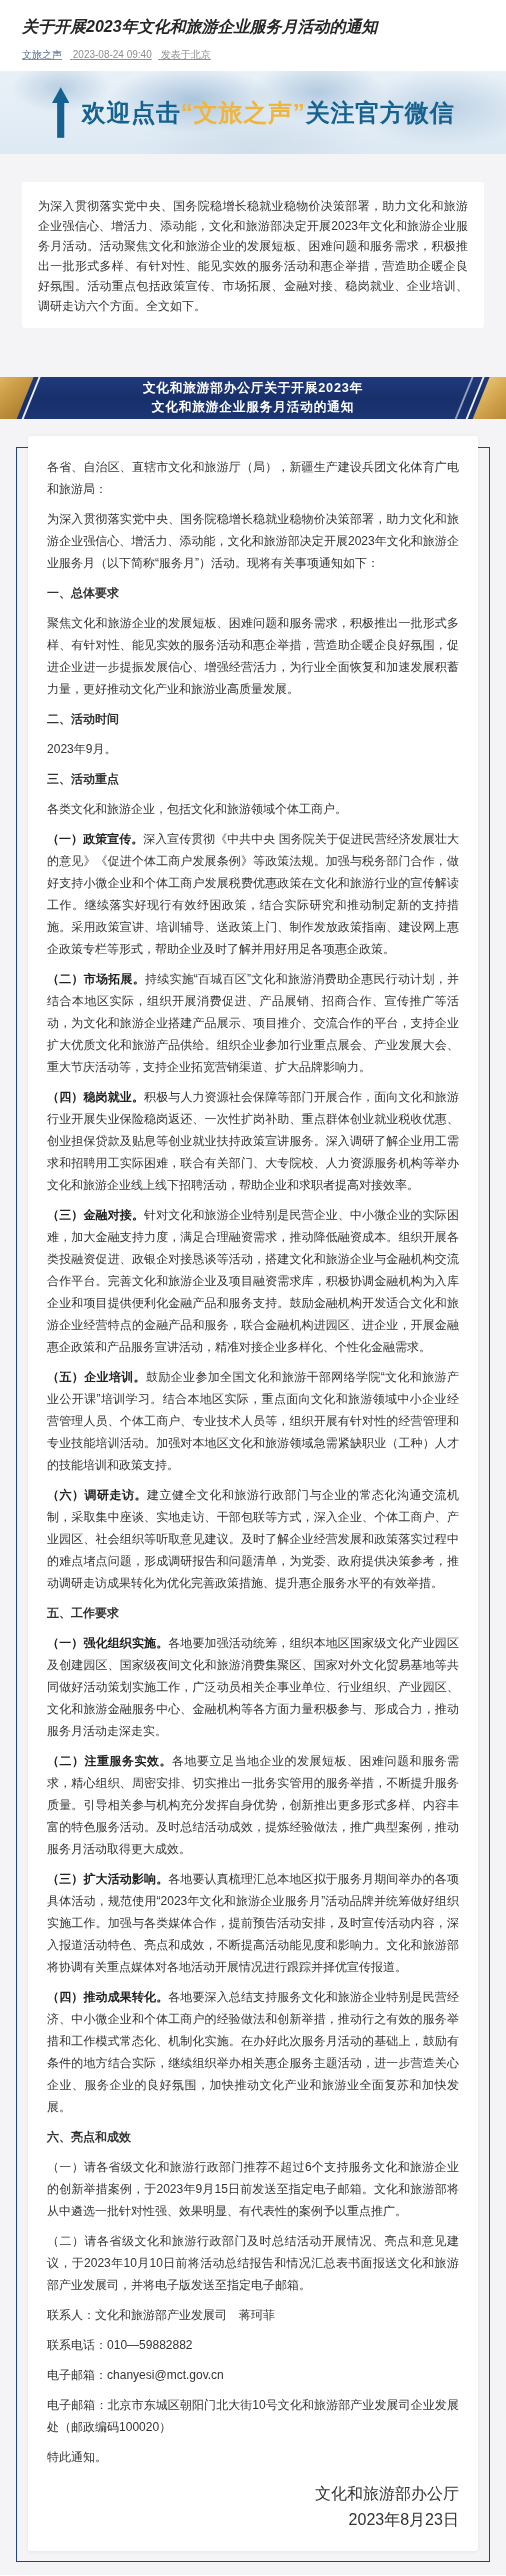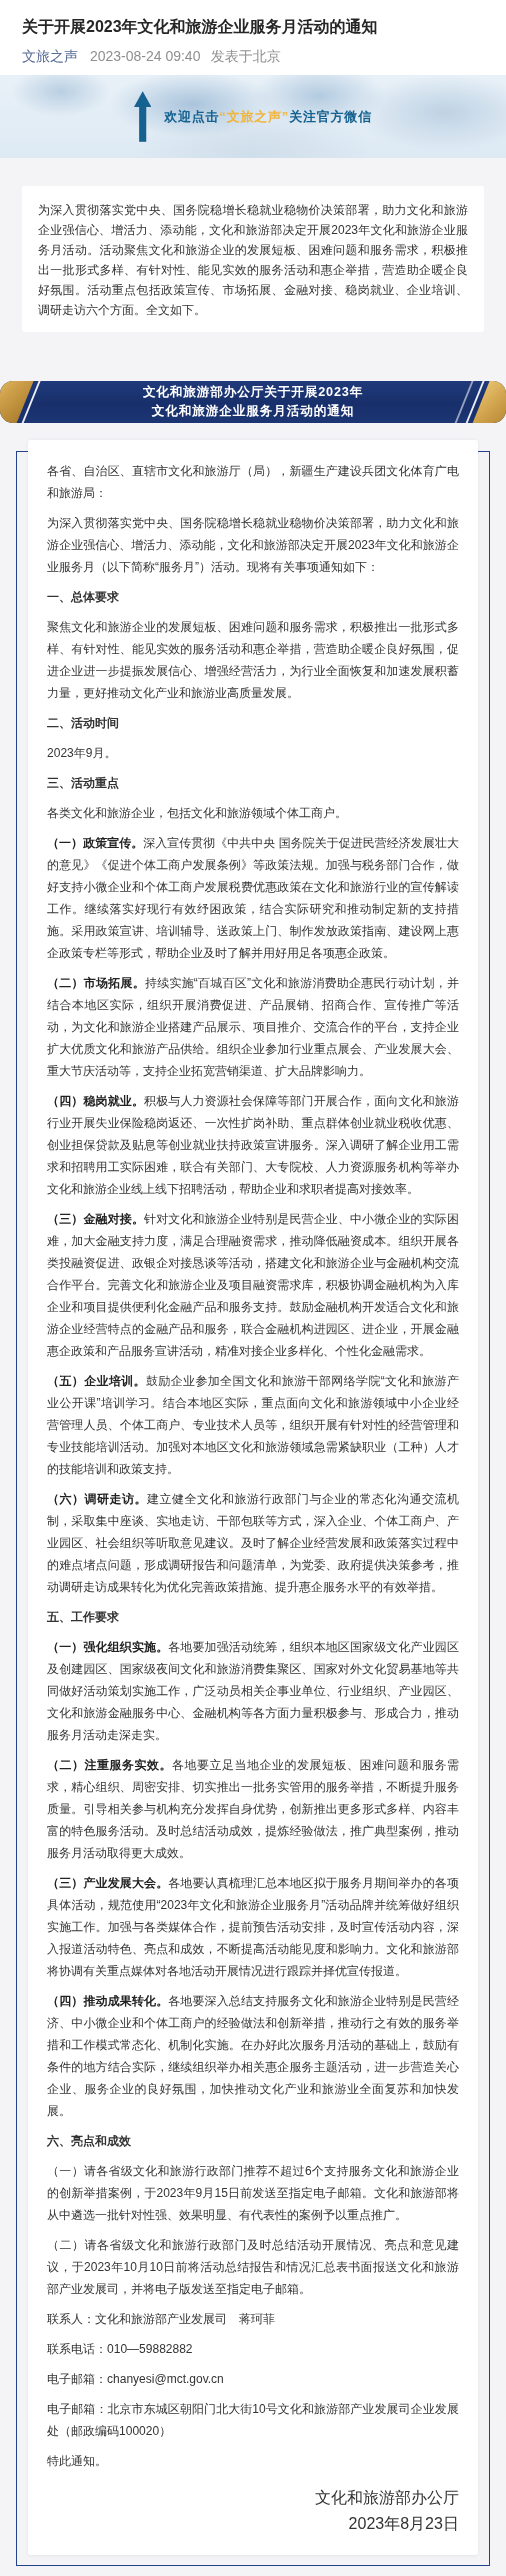--- a/index.html
+++ b/index.html
@@ -8,60 +8,61 @@
     width:506px; margin:0 auto;
     font-family:"Liberation Sans","DejaVu Sans",sans-serif;
     -webkit-font-smoothing:antialiased;
   }
 
   
   .article-header { background:#fff; padding:16px 22px 9.5px; }
   .article-title {
     font-size:16px; line-height:22px; font-weight:bold; color:#262626;
     margin-bottom:9.5px;
+    font-style:italic;
   }
-  .article-meta { font-size:14px; color:#8f8f8f; }
+  .article-meta { font-size:10px; color:#8f8f8f;text-decoration:underline; }
   .article-meta .source { color:#576b95; margin-right:8px; cursor:pointer; }
   .article-meta .date { margin-right:6.3px; }
 
   
   .follow-banner {
     position:relative; height:83px; overflow:hidden; cursor:pointer;
     background:
       radial-gradient(71px 36px at 12% 20%, #b9cfe2 0%, rgba(185,207,226,0) 70%),
       radial-gradient(119px 47px at 38% 35%, #aac4dc 0%, rgba(170,196,220,0) 70%),
       radial-gradient(95px 44px at 63% 25%, #b3cbe0 0%, rgba(179,203,224,0) 70%),
       radial-gradient(127px 55px at 88% 45%, #bed2e4 0%, rgba(190,210,228,0) 70%),
       radial-gradient(158px 63px at 50% 95%, #cfdeeb 0%, rgba(207,222,235,0) 75%),
       linear-gradient(#e9f1f8, #dde9f3);
     display:flex; align-items:center; justify-content:center;
   }
   .follow-banner .arrow {
     width:17.4px; height:51px; margin-right:12.7px; flex:0 0 auto;
   }
-  .follow-text { font-size:13px; font-weight:bold; color:#15618f; letter-spacing:0.8px; white-space:nowrap; }
+  .follow-text { font-size:24px; font-weight:bold; color:#15618f; letter-spacing:0.8px; white-space:nowrap; }
   .follow-text .hl { color:#f0b53e; }
 
   
   .gray-area { background:#f4f4f6; padding-top:28px; padding-bottom:12.7px; }
 
   
   .intro-card {
     margin:0 22px; background:#fff; border-radius:2.4px;
     padding:14.2px 16px 12px;
   }
   .intro-card p {
     font-size:12px; line-height:20px; color:#333; text-align:justify;
   }
 
   
   .notice-banner {
     position:relative; margin-top:49px; height:42px; overflow:hidden;
     background:linear-gradient(180deg,#20397a 0%,#17306b 55%,#1c3574 100%);
-    display:flex; flex-direction:column; align-items:center; justify-content:center;border-radius:13px;
+    display:flex; flex-direction:column; align-items:center; justify-content:center;
   }
   .notice-banner .nb-line {
     color:#fff; font-size:12.7px; font-weight:bold; line-height:19px; letter-spacing:0.8px;
     position:relative; z-index:3; text-align:center;
   }
   .nb-gold {
     position:absolute; top:-6.3px; bottom:-6.3px; width:46px; z-index:1;
     background:linear-gradient(125deg,#e9c572 0%,#cfa04a 45%,#a87c2c 100%);
   }
   .nb-gold.left  { left:-20.6px;  transform:skewX(-22deg); }
@@ -146,21 +147,21 @@
           <p class="doc-para">各类文化和旅游企业，包括文化和旅游领域个体工商户。</p>
           <p class="doc-para"><strong>（一）政策宣传。</strong>深入宣传贯彻《中共中央 国务院关于促进民营经济发展壮大的意见》《促进个体工商户发展条例》等政策法规。加强与税务部门合作，做好支持小微企业和个体工商户发展税费优惠政策在文化和旅游行业的宣传解读工作。继续落实好现行有效纾困政策，结合实际研究和推动制定新的支持措施。采用政策宣讲、培训辅导、送政策上门、制作发放政策指南、建设网上惠企政策专栏等形式，帮助企业及时了解并用好用足各项惠企政策。</p>
           <p class="doc-para"><strong>（二）市场拓展。</strong>持续实施“百城百区”文化和旅游消费助企惠民行动计划，并结合本地区实际，组织开展消费促进、产品展销、招商合作、宣传推广等活动，为文化和旅游企业搭建产品展示、项目推介、交流合作的平台，支持企业扩大优质文化和旅游产品供给。组织企业参加行业重点展会、产业发展大会、重大节庆活动等，支持企业拓宽营销渠道、扩大品牌影响力。</p>
           <p class="doc-para"><strong>（四）稳岗就业。</strong>积极与人力资源社会保障等部门开展合作，面向文化和旅游行业开展失业保险稳岗返还、一次性扩岗补助、重点群体创业就业税收优惠、创业担保贷款及贴息等创业就业扶持政策宣讲服务。深入调研了解企业用工需求和招聘用工实际困难，联合有关部门、大专院校、人力资源服务机构等举办文化和旅游企业线上线下招聘活动，帮助企业和求职者提高对接效率。</p>
           <p class="doc-para"><strong>（三）金融对接。</strong>针对文化和旅游企业特别是民营企业、中小微企业的实际困难，加大金融支持力度，满足合理融资需求，推动降低融资成本。组织开展各类投融资促进、政银企对接恳谈等活动，搭建文化和旅游企业与金融机构交流合作平台。完善文化和旅游企业及项目融资需求库，积极协调金融机构为入库企业和项目提供便利化金融产品和服务支持。鼓励金融机构开发适合文化和旅游企业经营特点的金融产品和服务，联合金融机构进园区、进企业，开展金融惠企政策和产品服务宣讲活动，精准对接企业多样化、个性化金融需求。</p>
           <p class="doc-para"><strong>（五）企业培训。</strong>鼓励企业参加全国文化和旅游干部网络学院“文化和旅游产业公开课”培训学习。结合本地区实际，重点面向文化和旅游领域中小企业经营管理人员、个体工商户、专业技术人员等，组织开展有针对性的经营管理和专业技能培训活动。加强对本地区文化和旅游领域急需紧缺职业（工种）人才的技能培训和政策支持。</p>
           <p class="doc-para"><strong>（六）调研走访。</strong>建立健全文化和旅游行政部门与企业的常态化沟通交流机制，采取集中座谈、实地走访、干部包联等方式，深入企业、个体工商户、产业园区、社会组织等听取意见建议。及时了解企业经营发展和政策落实过程中的难点堵点问题，形成调研报告和问题清单，为党委、政府提供决策参考，推动调研走访成果转化为优化完善政策措施、提升惠企服务水平的有效举措。</p>
           <div class="doc-heading">五、工作要求</div>
           <p class="doc-para"><strong>（一）强化组织实施。</strong>各地要加强活动统筹，组织本地区国家级文化产业园区及创建园区、国家级夜间文化和旅游消费集聚区、国家对外文化贸易基地等共同做好活动策划实施工作，广泛动员相关企事业单位、行业组织、产业园区、文化和旅游金融服务中心、金融机构等各方面力量积极参与、形成合力，推动服务月活动走深走实。</p>
           <p class="doc-para"><strong>（二）注重服务实效。</strong>各地要立足当地企业的发展短板、困难问题和服务需求，精心组织、周密安排、切实推出一批务实管用的服务举措，不断提升服务质量。引导相关参与机构充分发挥自身优势，创新推出更多形式多样、内容丰富的特色服务活动。及时总结活动成效，提炼经验做法，推广典型案例，推动服务月活动取得更大成效。</p>
-          <p class="doc-para"><strong>（三）产业发展大会。</strong>各地要认真梳理汇总本地区拟于服务月期间举办的各项具体活动，规范使用“2023年文化和旅游企业服务月”活动品牌并统筹做好组织实施工作。加强与各类媒体合作，提前预告活动安排，及时宣传活动内容，深入报道活动特色、亮点和成效，不断提高活动能见度和影响力。文化和旅游部将协调有关重点媒体对各地活动开展情况进行跟踪并择优宣传报道。</p>
+          <p class="doc-para"><strong>（三）扩大活动影响。</strong>各地要认真梳理汇总本地区拟于服务月期间举办的各项具体活动，规范使用“2023年文化和旅游企业服务月”活动品牌并统筹做好组织实施工作。加强与各类媒体合作，提前预告活动安排，及时宣传活动内容，深入报道活动特色、亮点和成效，不断提高活动能见度和影响力。文化和旅游部将协调有关重点媒体对各地活动开展情况进行跟踪并择优宣传报道。</p>
           <p class="doc-para"><strong>（四）推动成果转化。</strong>各地要深入总结支持服务文化和旅游企业特别是民营经济、中小微企业和个体工商户的经验做法和创新举措，推动行之有效的服务举措和工作模式常态化、机制化实施。在办好此次服务月活动的基础上，鼓励有条件的地方结合实际，继续组织举办相关惠企服务主题活动，进一步营造关心企业、服务企业的良好氛围，加快推动文化产业和旅游业全面复苏和加快发展。</p>
           <div class="doc-heading">六、亮点和成效</div>
           <p class="doc-para">（一）请各省级文化和旅游行政部门推荐不超过6个支持服务文化和旅游企业的创新举措案例，于2023年9月15日前发送至指定电子邮箱。文化和旅游部将从中遴选一批针对性强、效果明显、有代表性的案例予以重点推广。</p>
           <p class="doc-para">（二）请各省级文化和旅游行政部门及时总结活动开展情况、亮点和意见建议，于2023年10月10日前将活动总结报告和情况汇总表书面报送文化和旅游部产业发展司，并将电子版发送至指定电子邮箱。</p>
         </div>
 
       <div>
           <p class="doc-para">联系人：文化和旅游部产业发展司　蒋珂菲</p>
           <p class="doc-para">联系电话：010—59882882</p>
           <p class="doc-para">电子邮箱：chanyesi@mct.gov.cn</p>

